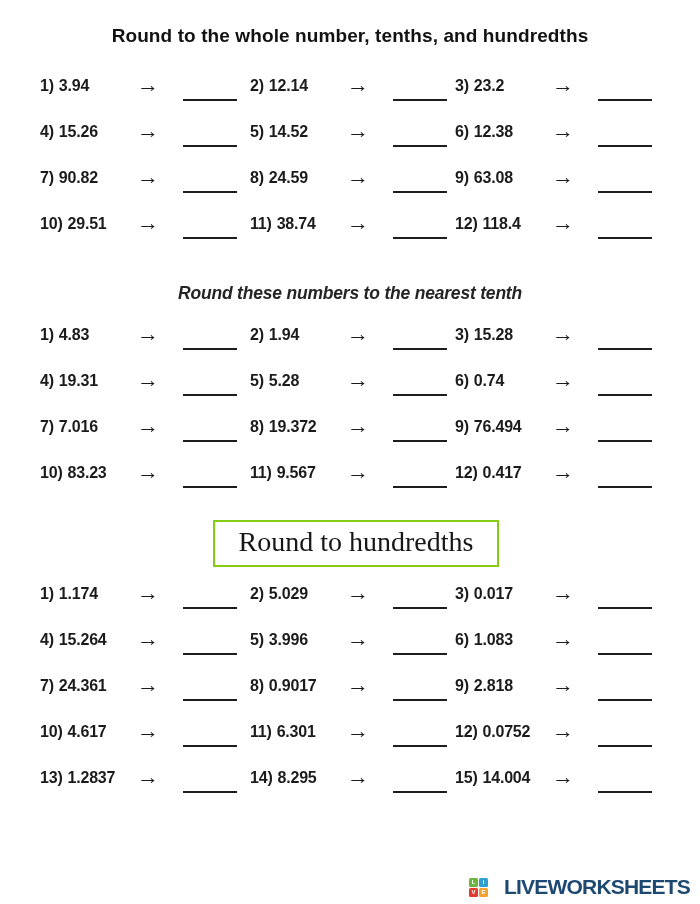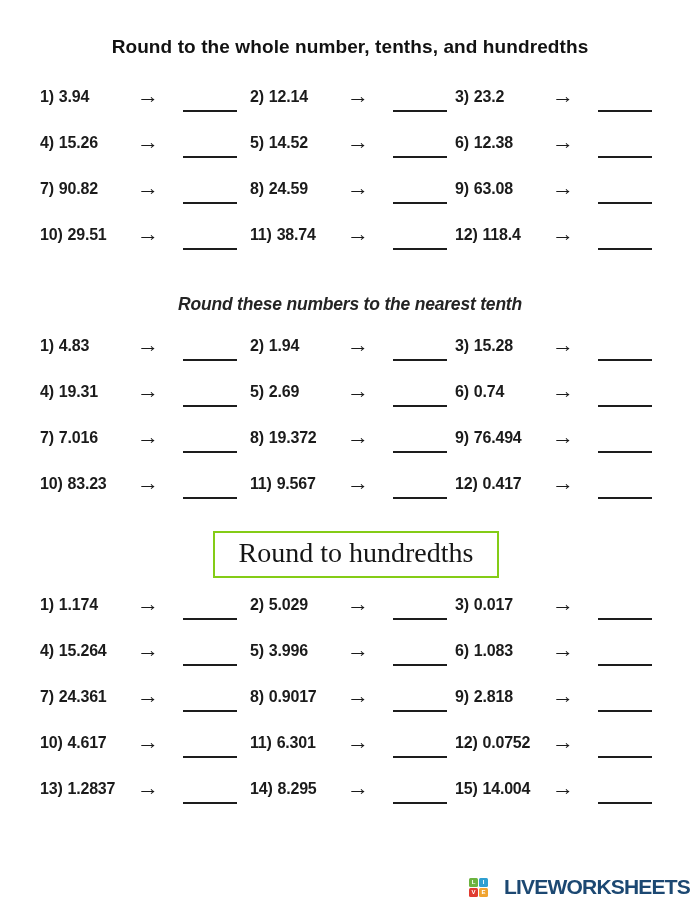--- a/index.html
+++ b/index.html
@@ -8,21 +8,21 @@
     width: 700px;
     height: 904px;
     position: relative;
     overflow: hidden;
     font-family: "Liberation Sans", sans-serif;
     color: #1c1c1c;
   }
   .page {
     width: 100%;
     height: 100%;
-    padding-top: 36px;
+    padding-top: 25px;
     position: relative;
   }
   h1.title {
     text-align: center;
     font-size: 19px;
     font-weight: 700;
     letter-spacing: 0.1px;
     color: #121212;
   }
   h2.sec-heading {
@@ -259,21 +259,21 @@
           <span class="plabel">
             <span>4)</span>
             <span>19.31</span>
           </span>
           <span class="arrow">→</span>
           <span class="blank"></span>
         </div>
         <div class="cell">
           <span class="plabel">
             <span>5)</span>
-            <span>2.69</span>
+            <span>5.28</span>
           </span>
           <span class="arrow">→</span>
           <span class="blank"></span>
         </div>
         <div class="cell">
           <span class="plabel">
             <span>6)</span>
             <span>0.74</span>
           </span>
           <span class="arrow">→</span>

